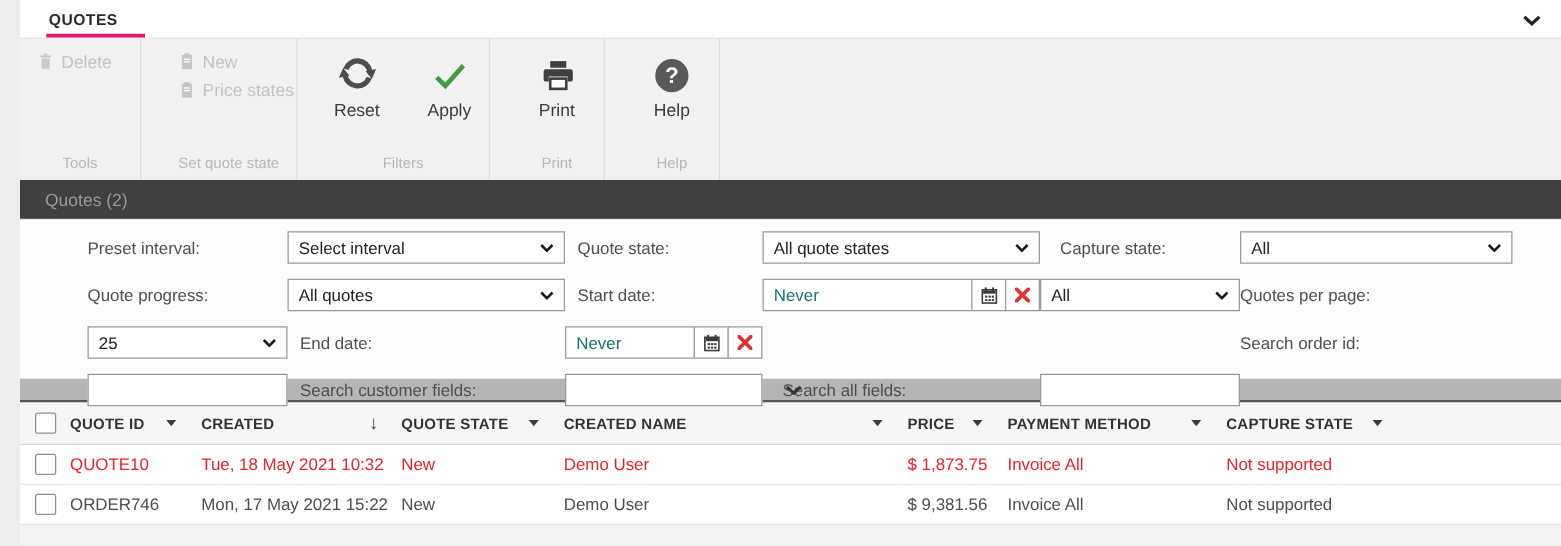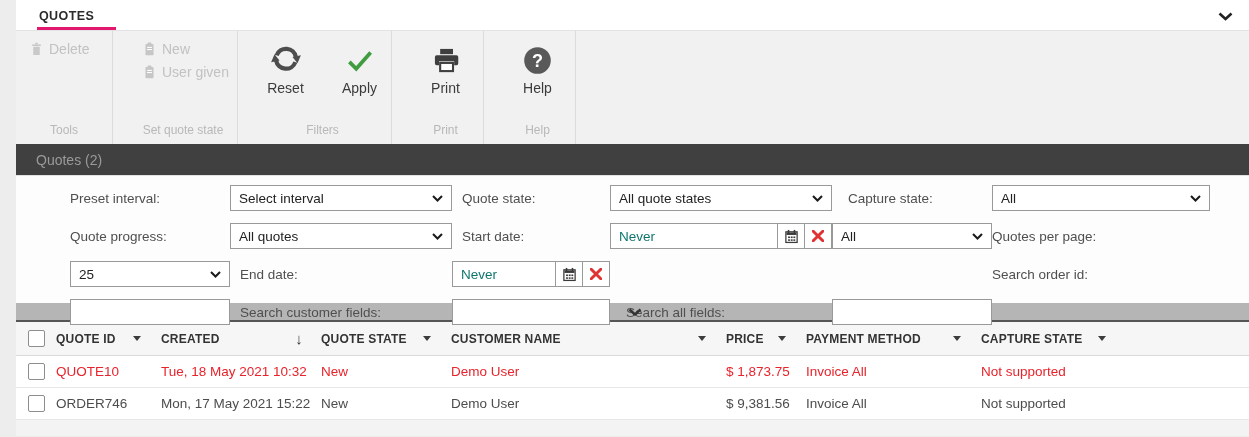--- a/index.html
+++ b/index.html
@@ -107,21 +107,21 @@
             </svg>
             <span>New</span>
           </div>
           <div class="rb-btn-small">
             <svg width="13" height="14" viewBox="0 0 24 26">
               <rect x="8.5" y="1" width="7" height="4" rx="1" fill="#c6c6c6"></rect>
                 <rect x="4.5" y="3.5" width="15" height="21" rx="1.5" fill="#c6c6c6"></rect>
                 <rect x="7.5" y="9" width="9" height="2" fill="#fff"></rect>
                 <rect x="7.5" y="13" width="9" height="2" fill="#fff"></rect>
             </svg>
-            <span>User given</span>
+            <span>Price states</span>
           </div>
         </div>
         <div class="rb-group-label">Set quote state</div>
       </div>
 
       <div class="rb-group" style="width:138px">
         <div class="rb-large-row">
           <div class="rb-btn-large">
             <span class="ic">
               <svg width="30" height="30" viewBox="0 0 24 24">
@@ -316,21 +316,21 @@
         </div>
         <div class="th">
           <span>CREATED</span>
           <span class="sort">↓</span>
         </div>
         <div class="th">
           <span>QUOTE STATE</span>
           <span class="caret"></span>
         </div>
         <div class="th">
-          <span>CUSTOMER NAME</span>
+          <span>CREATED NAME</span>
           <span class="caret"></span>
         </div>
         <div class="th">
           <span>PRICE</span>
           <span class="caret"></span>
         </div>
         <div class="th">
           <span>PAYMENT METHOD</span>
           <span class="caret"></span>
         </div>

